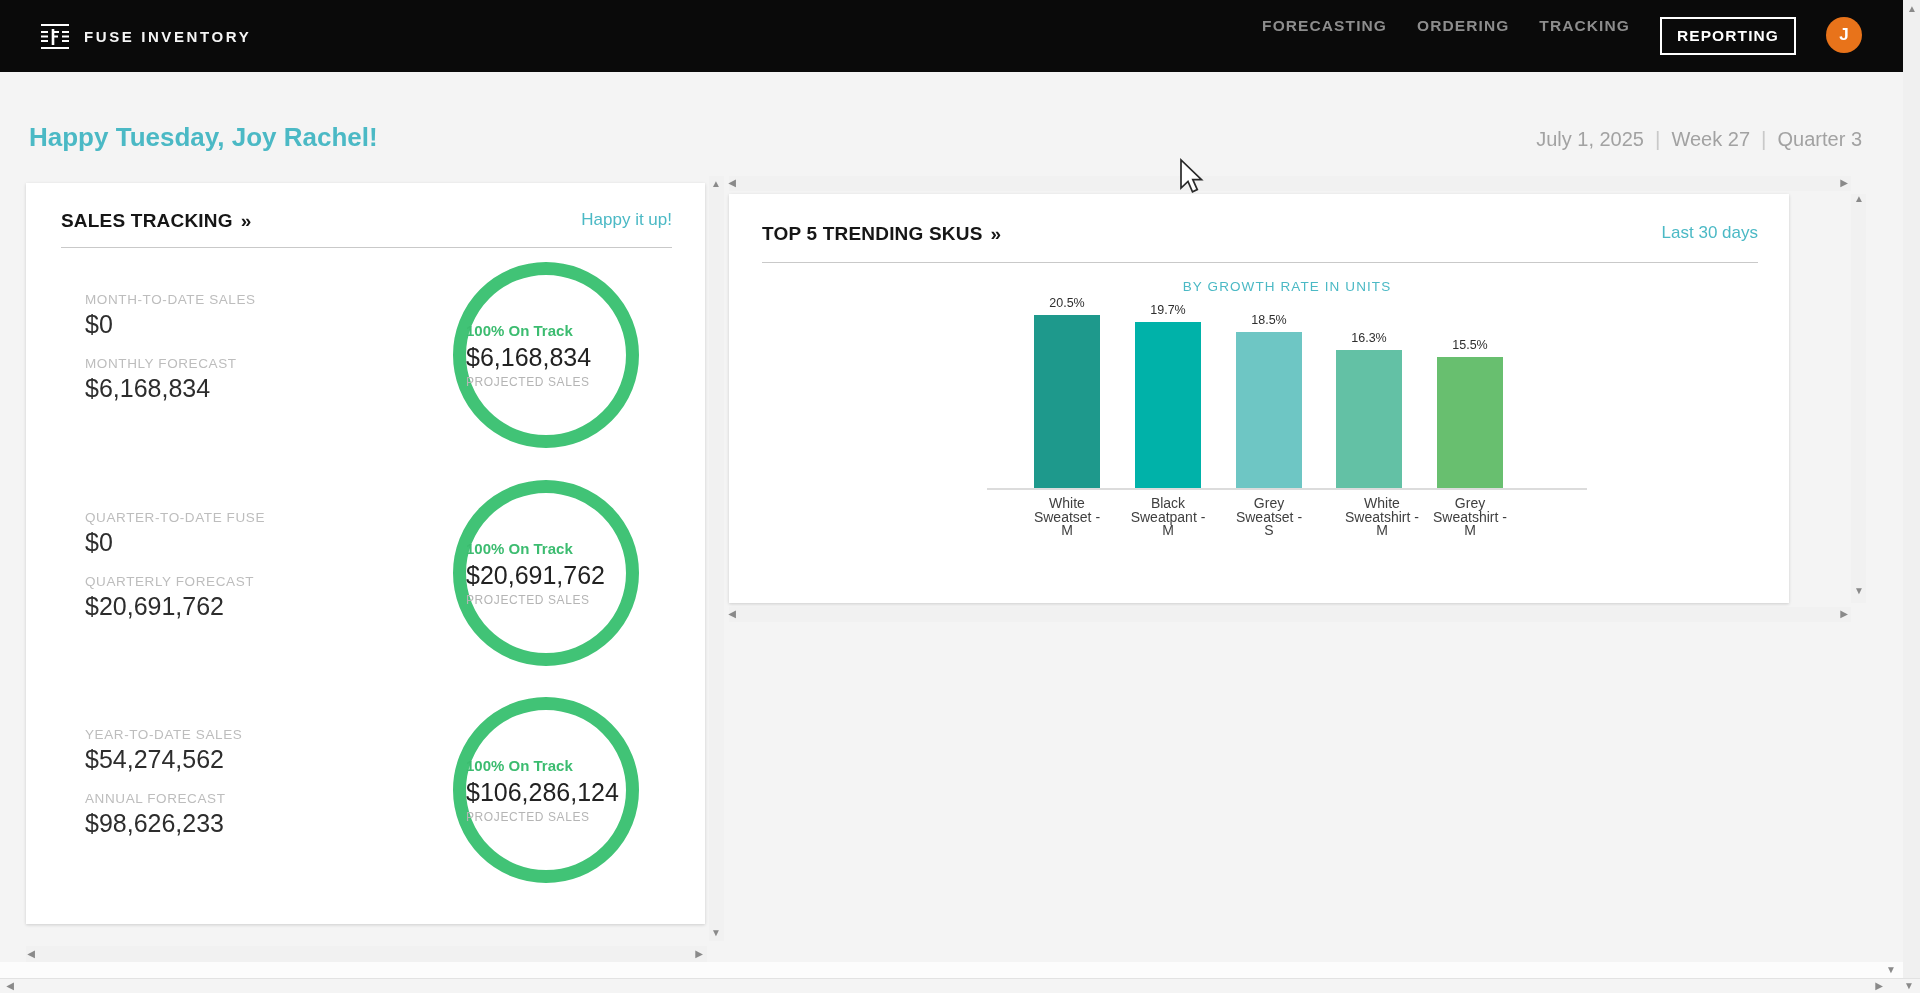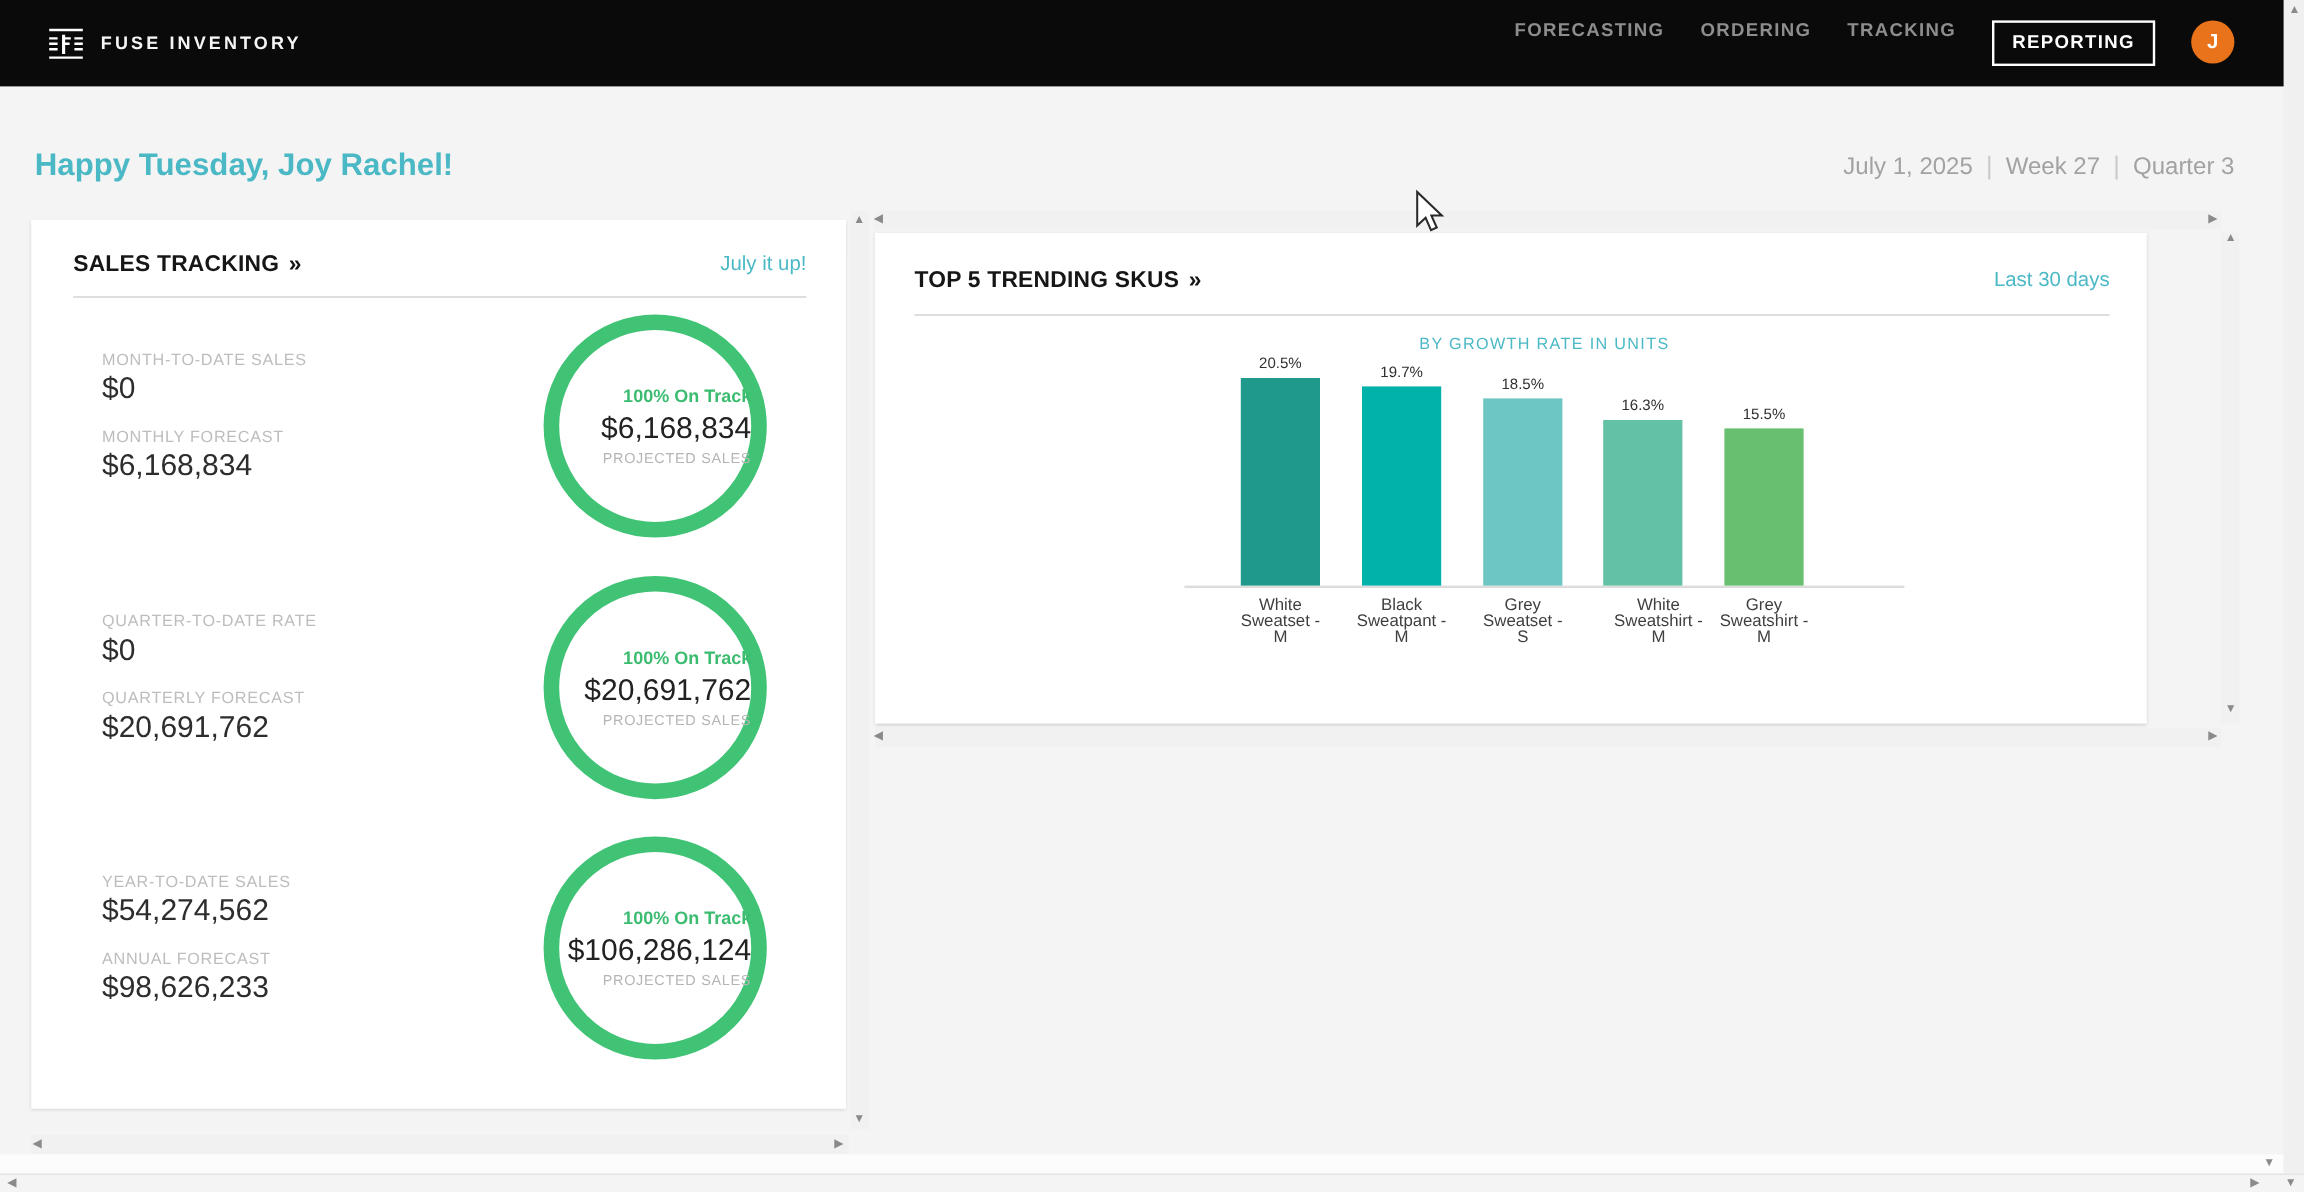--- a/index.html
+++ b/index.html
@@ -38,21 +38,21 @@
   .divider{position:absolute;height:1px;background:#c9c9c9;}
   .card-sales .divider{left:35px;right:33px;top:64px;}
   .card-skus .divider{left:33px;right:31px;top:68px;}
 
   
   .metric-row{position:absolute;left:35px;right:33px;height:186px;}
   .metric-row.r0{top:79px;} .metric-row.r1{top:297px;} .metric-row.r2{top:514px;}
   .metric-text{position:absolute;left:24px;top:30px;}
   .metric-label{font-size:13.5px;color:#bdbdbd;letter-spacing:0.6px;}
   .metric-value{font-size:25px;color:#2d2d2d;margin:3px 0 17px;}
-  .ring{position:absolute;left:392px;top:0;width:186px;height:186px;border:13px solid #41c376;border-radius:50%;display:flex;flex-direction:column;align-items:flex-end;justify-content:center;text-align:center;background:#fff;}
+  .ring{position:absolute;left:392px;top:0;width:186px;height:186px;border:13px solid #41c376;border-radius:50%;display:flex;flex-direction:column;align-items:flex-start;justify-content:center;text-align:center;background:#fff;}
   .ring-status{font-size:15px;font-weight:700;color:#3cbc70;}
   .ring-value{font-size:25px;color:#222;margin:4px 0 3px;}
   .ring-caption{font-size:12px;color:#b5b5b5;letter-spacing:0.6px;}
 
   
   .chart-subtitle{position:absolute;left:258px;width:600px;top:85px;text-align:center;font-size:13.5px;color:#4bb9c5;letter-spacing:1.1px;}
   .chart-plot{position:absolute;left:258px;top:112px;width:600px;height:184px;border-bottom:2px solid #dcdcdc;}
   .bar{position:absolute;bottom:0;cursor:pointer;}
   .bar-val{position:absolute;text-align:center;font-size:12.5px;color:#2f2f2f;}
   .chart-cats{position:absolute;left:258px;top:303px;width:600px;height:46px;}
@@ -110,41 +110,41 @@
   <span>Week 27</span>
   <span class="datesep">|</span>
   <span>Quarter 3</span>
 </div>
 
 <div class="card card-sales">
   <div class="card-head">
     <div class="card-title">
       <span>SALES TRACKING</span><span class="chev">»</span>
     </div>
-    <div class="card-link">July it up!</div>
+    <div class="card-link">Happy it up!</div>
   </div>
   <div class="divider"></div>
 
   <div class="metric-row r0">
     <div class="metric-text">
       <div class="metric-label">MONTH-TO-DATE SALES</div>
       <div class="metric-value">$0</div>
       <div class="metric-label">MONTHLY FORECAST</div>
       <div class="metric-value">$6,168,834</div>
     </div>
     <div class="ring">
       <div class="ring-status">100% On Track</div>
       <div class="ring-value">$6,168,834</div>
       <div class="ring-caption">PROJECTED SALES</div>
     </div>
   </div>
 
   <div class="metric-row r1">
     <div class="metric-text">
-      <div class="metric-label">QUARTER-TO-DATE RATE</div>
+      <div class="metric-label">QUARTER-TO-DATE FUSE</div>
       <div class="metric-value">$0</div>
       <div class="metric-label">QUARTERLY FORECAST</div>
       <div class="metric-value">$20,691,762</div>
     </div>
     <div class="ring">
       <div class="ring-status">100% On Track</div>
       <div class="ring-value">$20,691,762</div>
       <div class="ring-caption">PROJECTED SALES</div>
     </div>
   </div>

